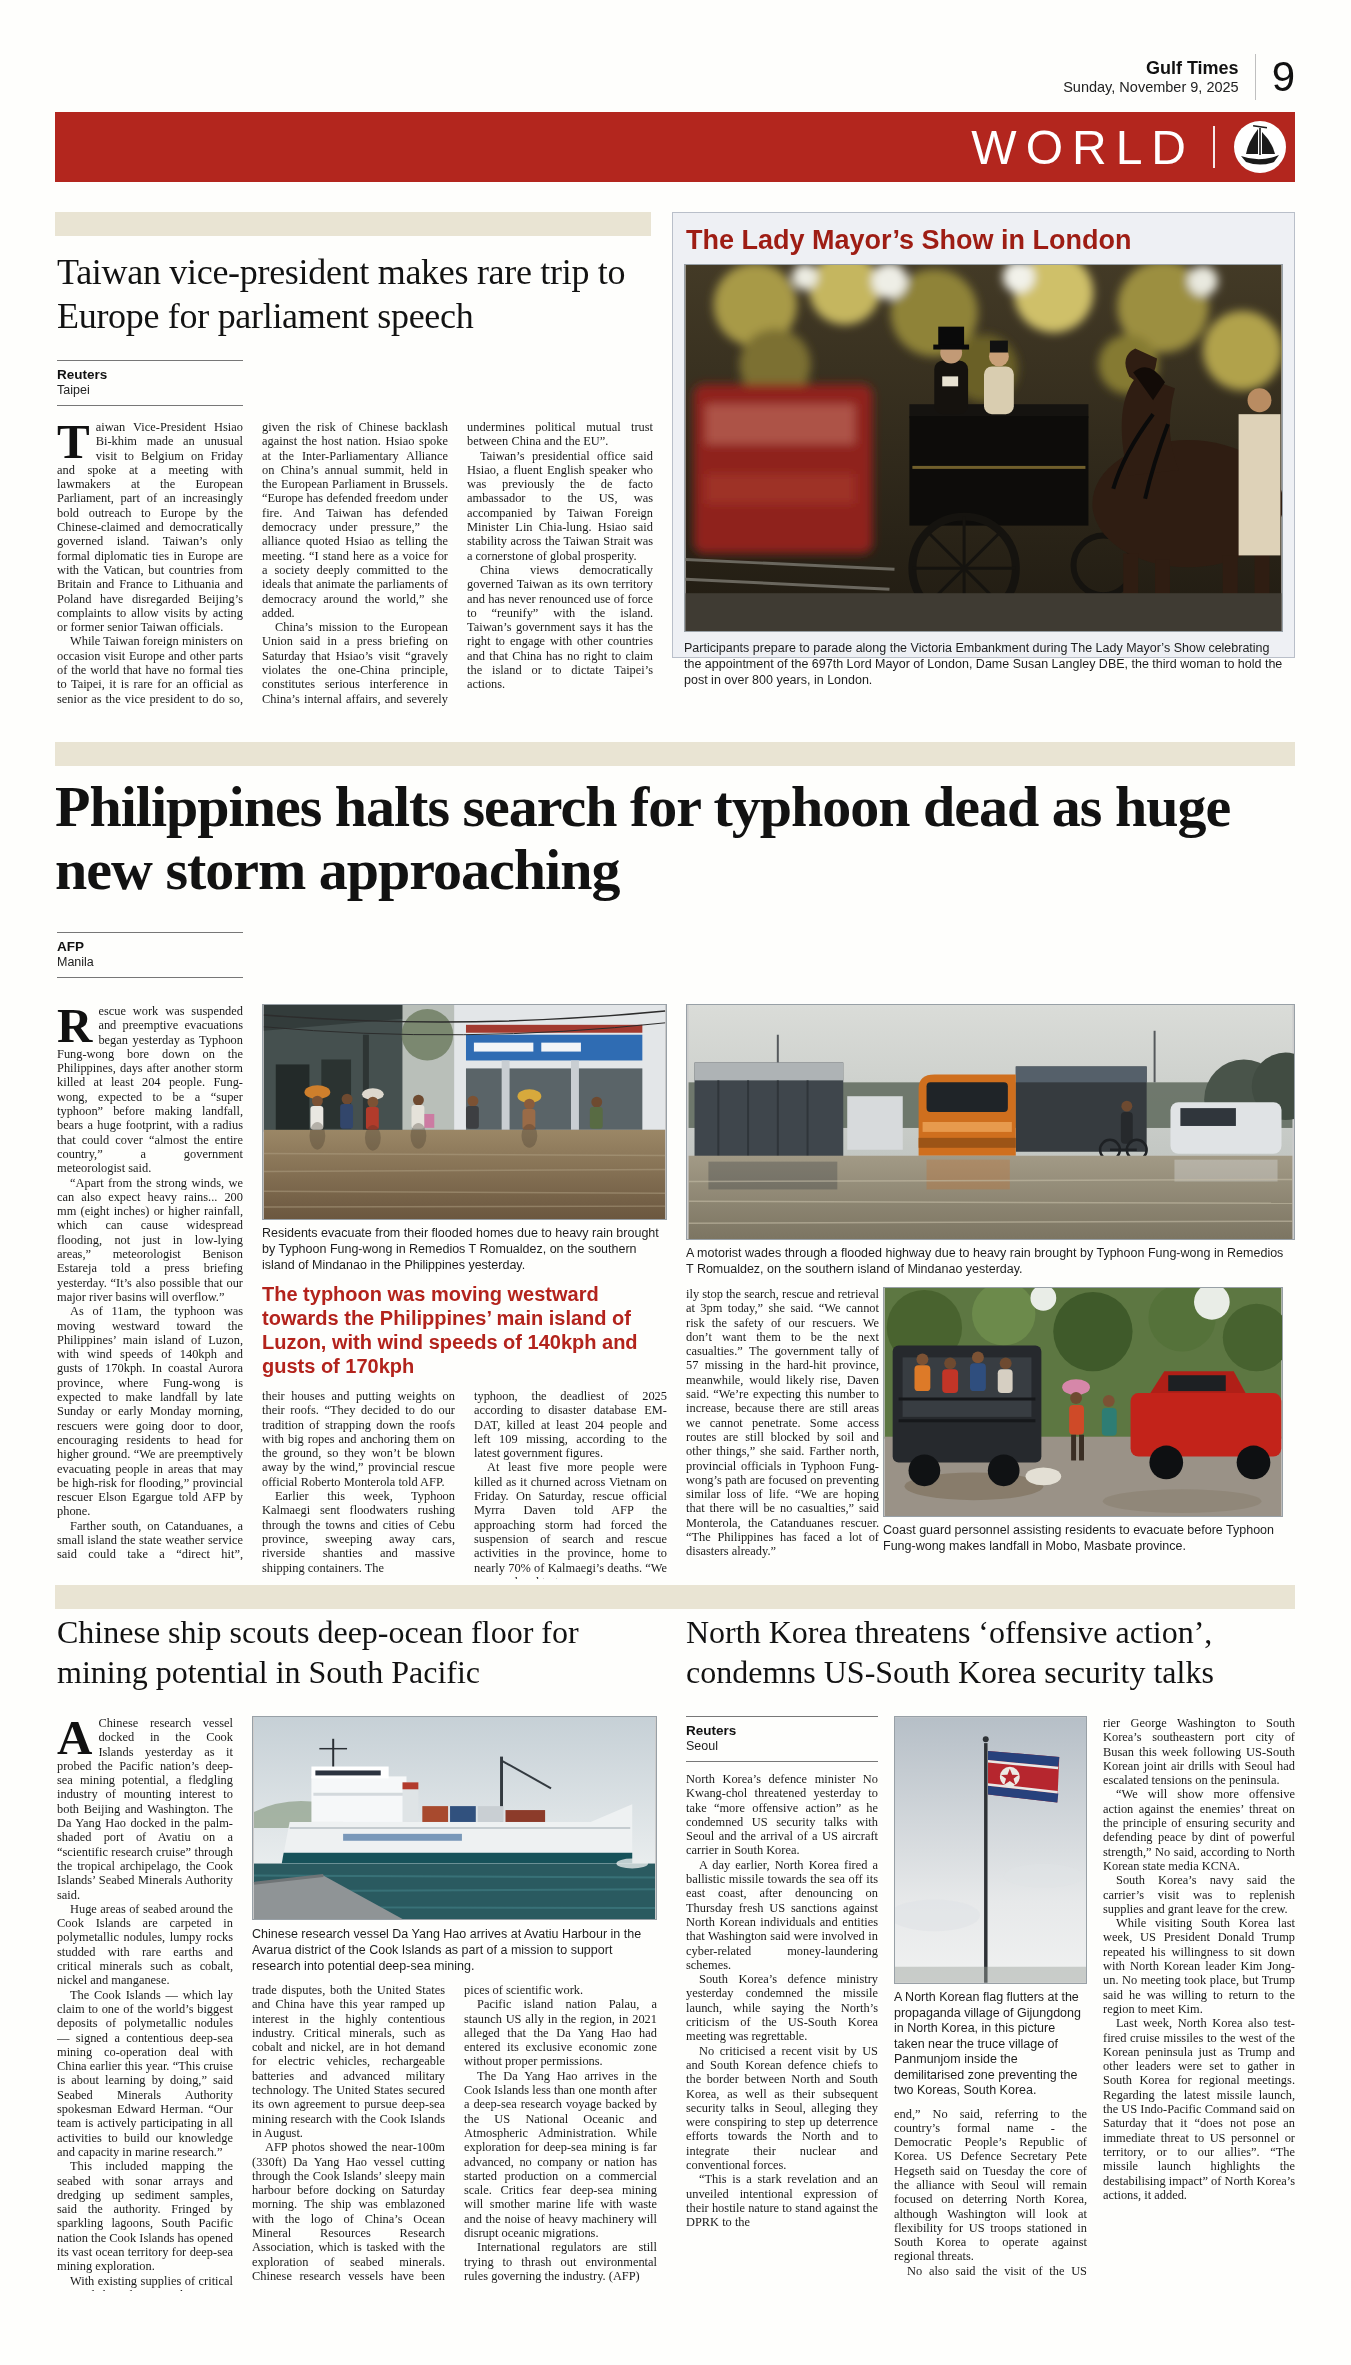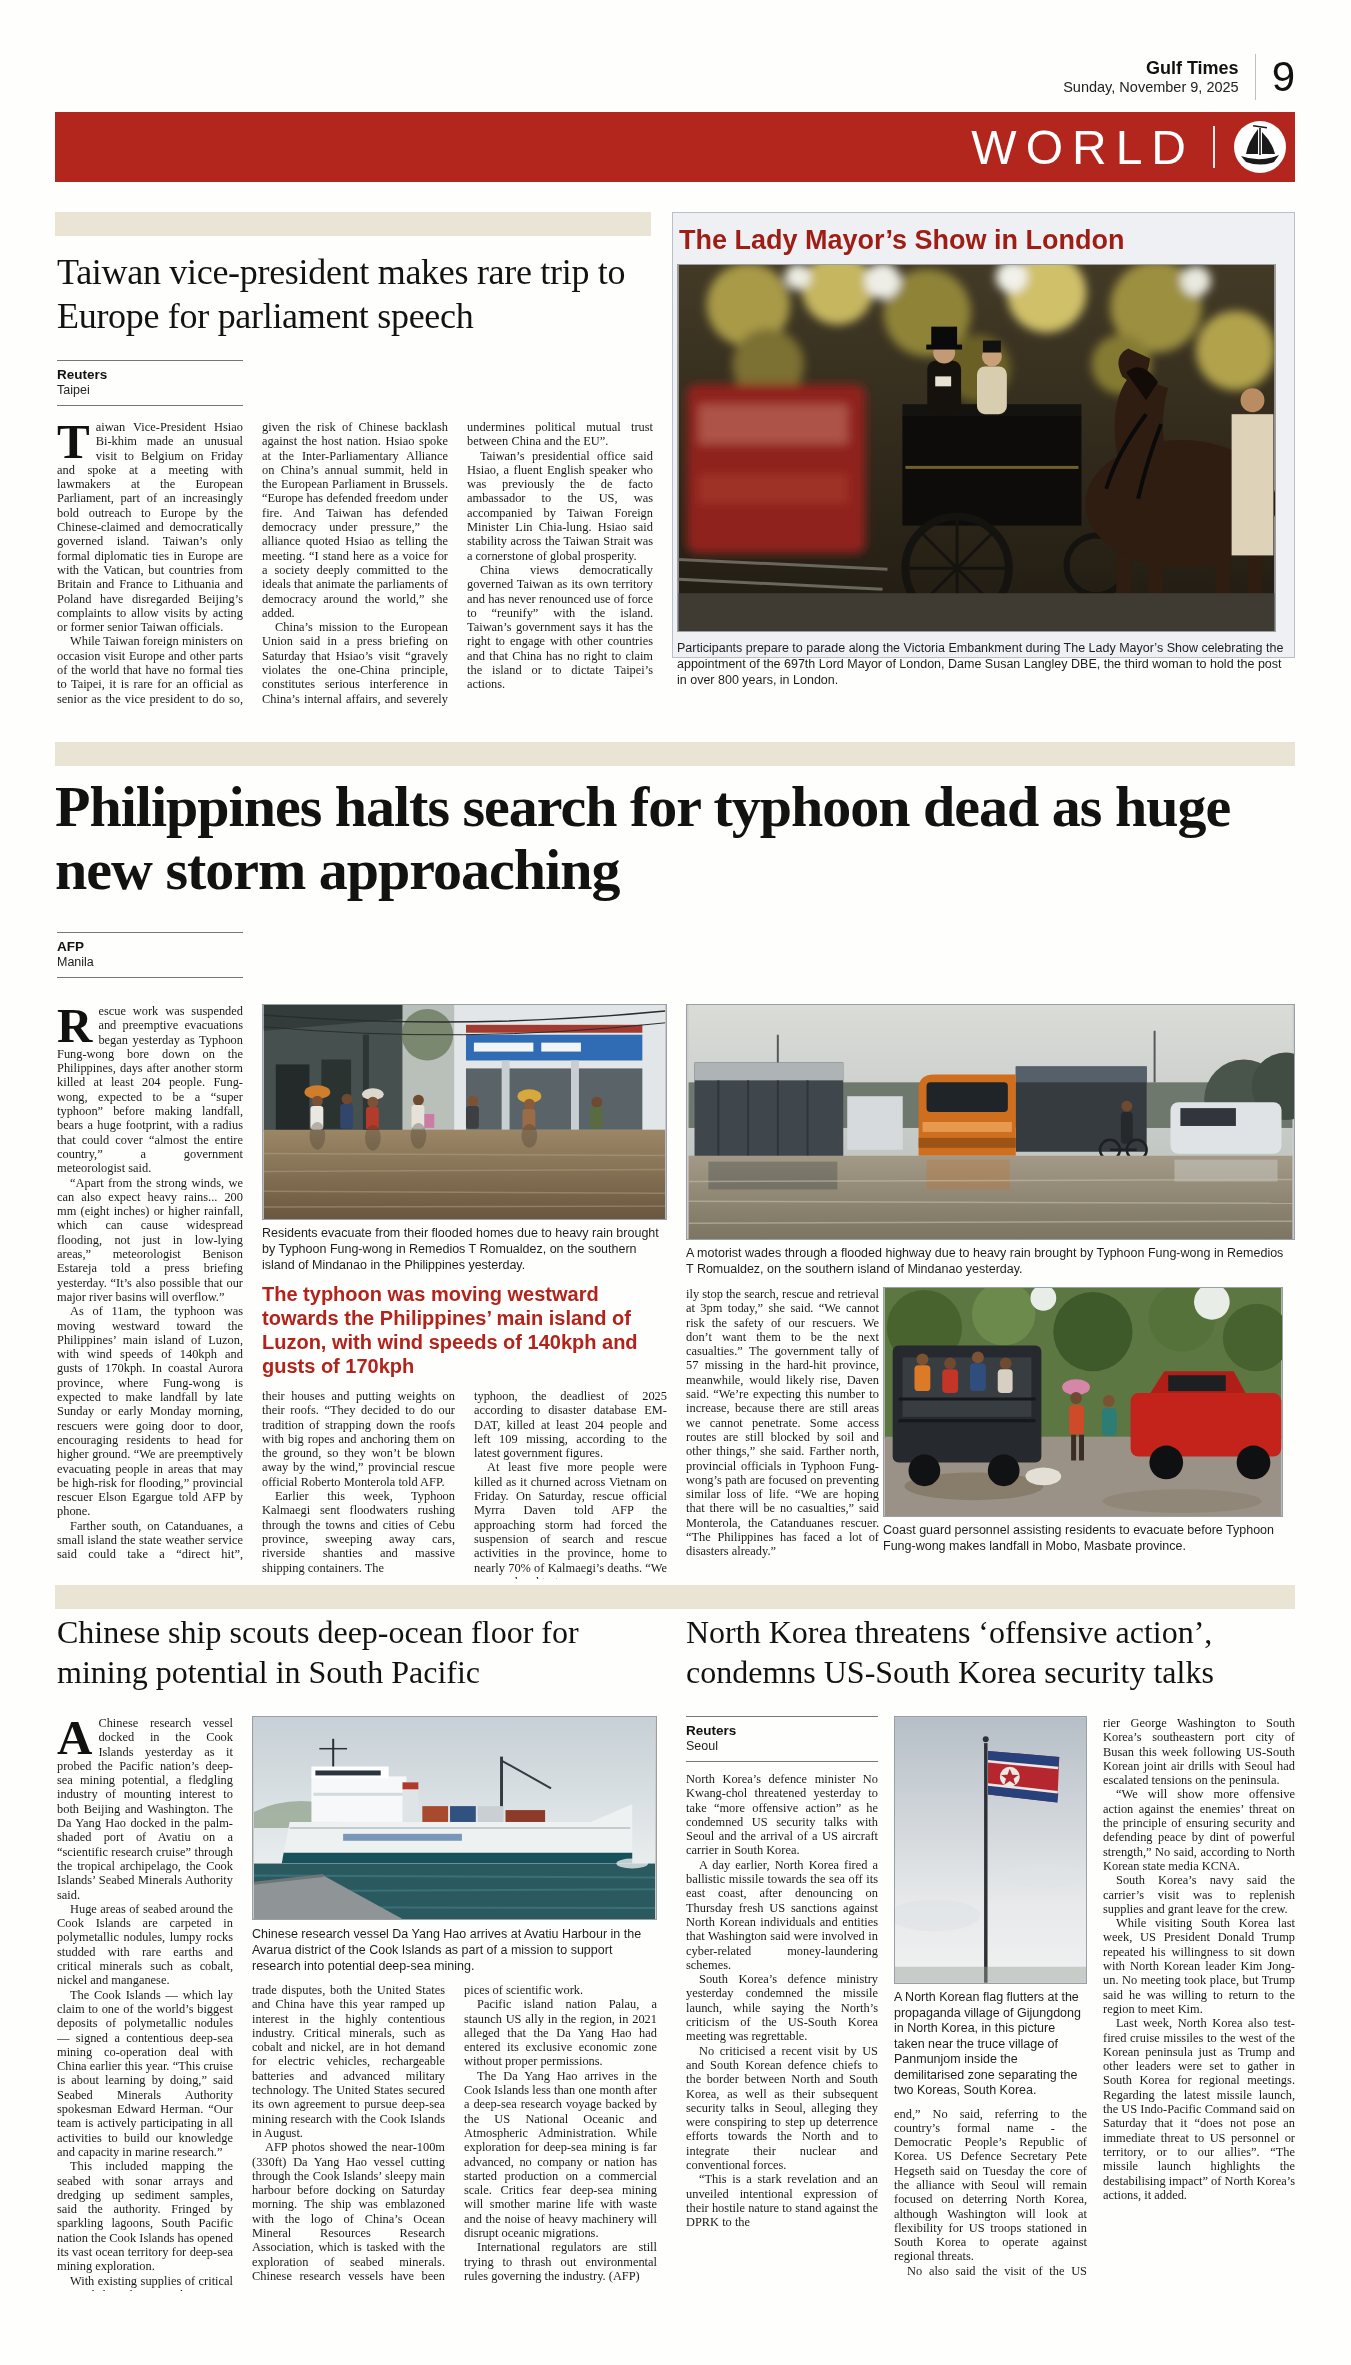--- a/index.html
+++ b/index.html
@@ -49,21 +49,21 @@
   .dc { float:left; font-weight:bold; font-size:49px; line-height:39px;
     padding:2px 6px 0 0; color:#111; }
 
   .caption { font-family:"Liberation Sans", sans-serif; font-size:12.5px;
     line-height:16px; color:#1d1d1d; }
 
   .photo { display:block; border:1px solid #98a0a6; background:#ccc; }
 
   
   .lady-box { left:672px; top:212px; width:623px; height:446px;
-    background:#eef0f4; border:1px solid #b9bfc9; padding:10px 4px; }
+    background:#eef0f4; border:1px solid #b9bfc9; padding:10px 11px; }
   .lady-title { font-family:"Liberation Sans", sans-serif; font-weight:bold;
     font-size:27px; color:#9e1d14; margin:2px 0 8px 2px; }
 
   
   .pullquote { font-family:"Liberation Sans", sans-serif; font-weight:bold;
     font-size:20px; line-height:24px; color:#b3231c; }
   .tworow { display:flex; gap:19px; }
   .colw { width:193px; overflow:hidden; }
 
   
@@ -484,21 +484,21 @@
             <path d="M0 0 L72 6 L70 52 L0 44 Z" fill="#b6262e"></path>
             <path d="M0 0 L72 6 L71 16 L0 9 Z" fill="#27417c"></path>
             <path d="M0 35 L71 43 L70 52 L0 44 Z" fill="#27417c"></path>
             <path d="M0 9 L71 16 L70.7 18.5 L0 11.5 Z" fill="#e8e8e6"></path>
             <path d="M0 32.5 L70.5 40.5 L70.2 43 L0 35 Z" fill="#e8e8e6"></path>
             <circle cx="22" cy="26" r="10" fill="#ece9e4"></circle>
             <path d="M22 18 L24.4 24 L30.8 24.2 L25.8 28 L27.6 34 L22 30.4 L16.4 34 L18.2 28 L13.2 24.2 L19.6 24 Z" fill="#b6262e"></path>
           </g>
           <rect x="0" y="252" width="193" height="16" fill="#9aa098" opacity=".45"></rect>
         </svg>
-        <div class="caption" style="margin-top:6px; line-height:15.5px;">A North Korean flag flutters at the propaganda village of Gijungdong in North Korea, in this picture taken near the truce village of Panmunjom inside the demilitarised zone separating the two Koreas, South Korea.</div>
+        <div class="caption" style="margin-top:6px; line-height:15.5px;">A North Korean flag flutters at the propaganda village of Gijungdong in North Korea, in this picture taken near the truce village of Panmunjom inside the demilitarised zone preventing the two Koreas, South Korea.</div>
         <div class="bodytext" style="margin-top:8px; height:170px; overflow:hidden;">
           <p class="np">end,” No said, referring to the country’s formal name - the Democratic People’s Republic of Korea. US Defence Secretary Pete Hegseth said on Tuesday the core of the alliance with Seoul will remain focused on deterring North Korea, although Washington will look at flexibility for US troops stationed in South Korea to operate against regional threats.</p>
           <p>No also said the visit of the US nuclear-powered aircraft car-</p>
         </div>
       </div>
       <div class="bodytext" style="width:193px; height:585px; overflow:hidden;">
         <p class="np">rier George Washington to South Korea’s southeastern port city of Busan this week following US-South Korean joint air drills with Seoul had escalated tensions on the peninsula.</p>
         <p>“We will show more offensive action against the enemies’ threat on the principle of ensuring security and defending peace by dint of powerful strength,” No said, according to North Korean state media KCNA.</p>
         <p>South Korea’s navy said the carrier’s visit was to replenish supplies and grant leave for the crew.</p>
         <p>While visiting South Korea last week, US President Donald Trump repeated his willingness to sit down with North Korean leader Kim Jong-un. No meeting took place, but Trump said he was willing to return to the region to meet Kim.</p>

